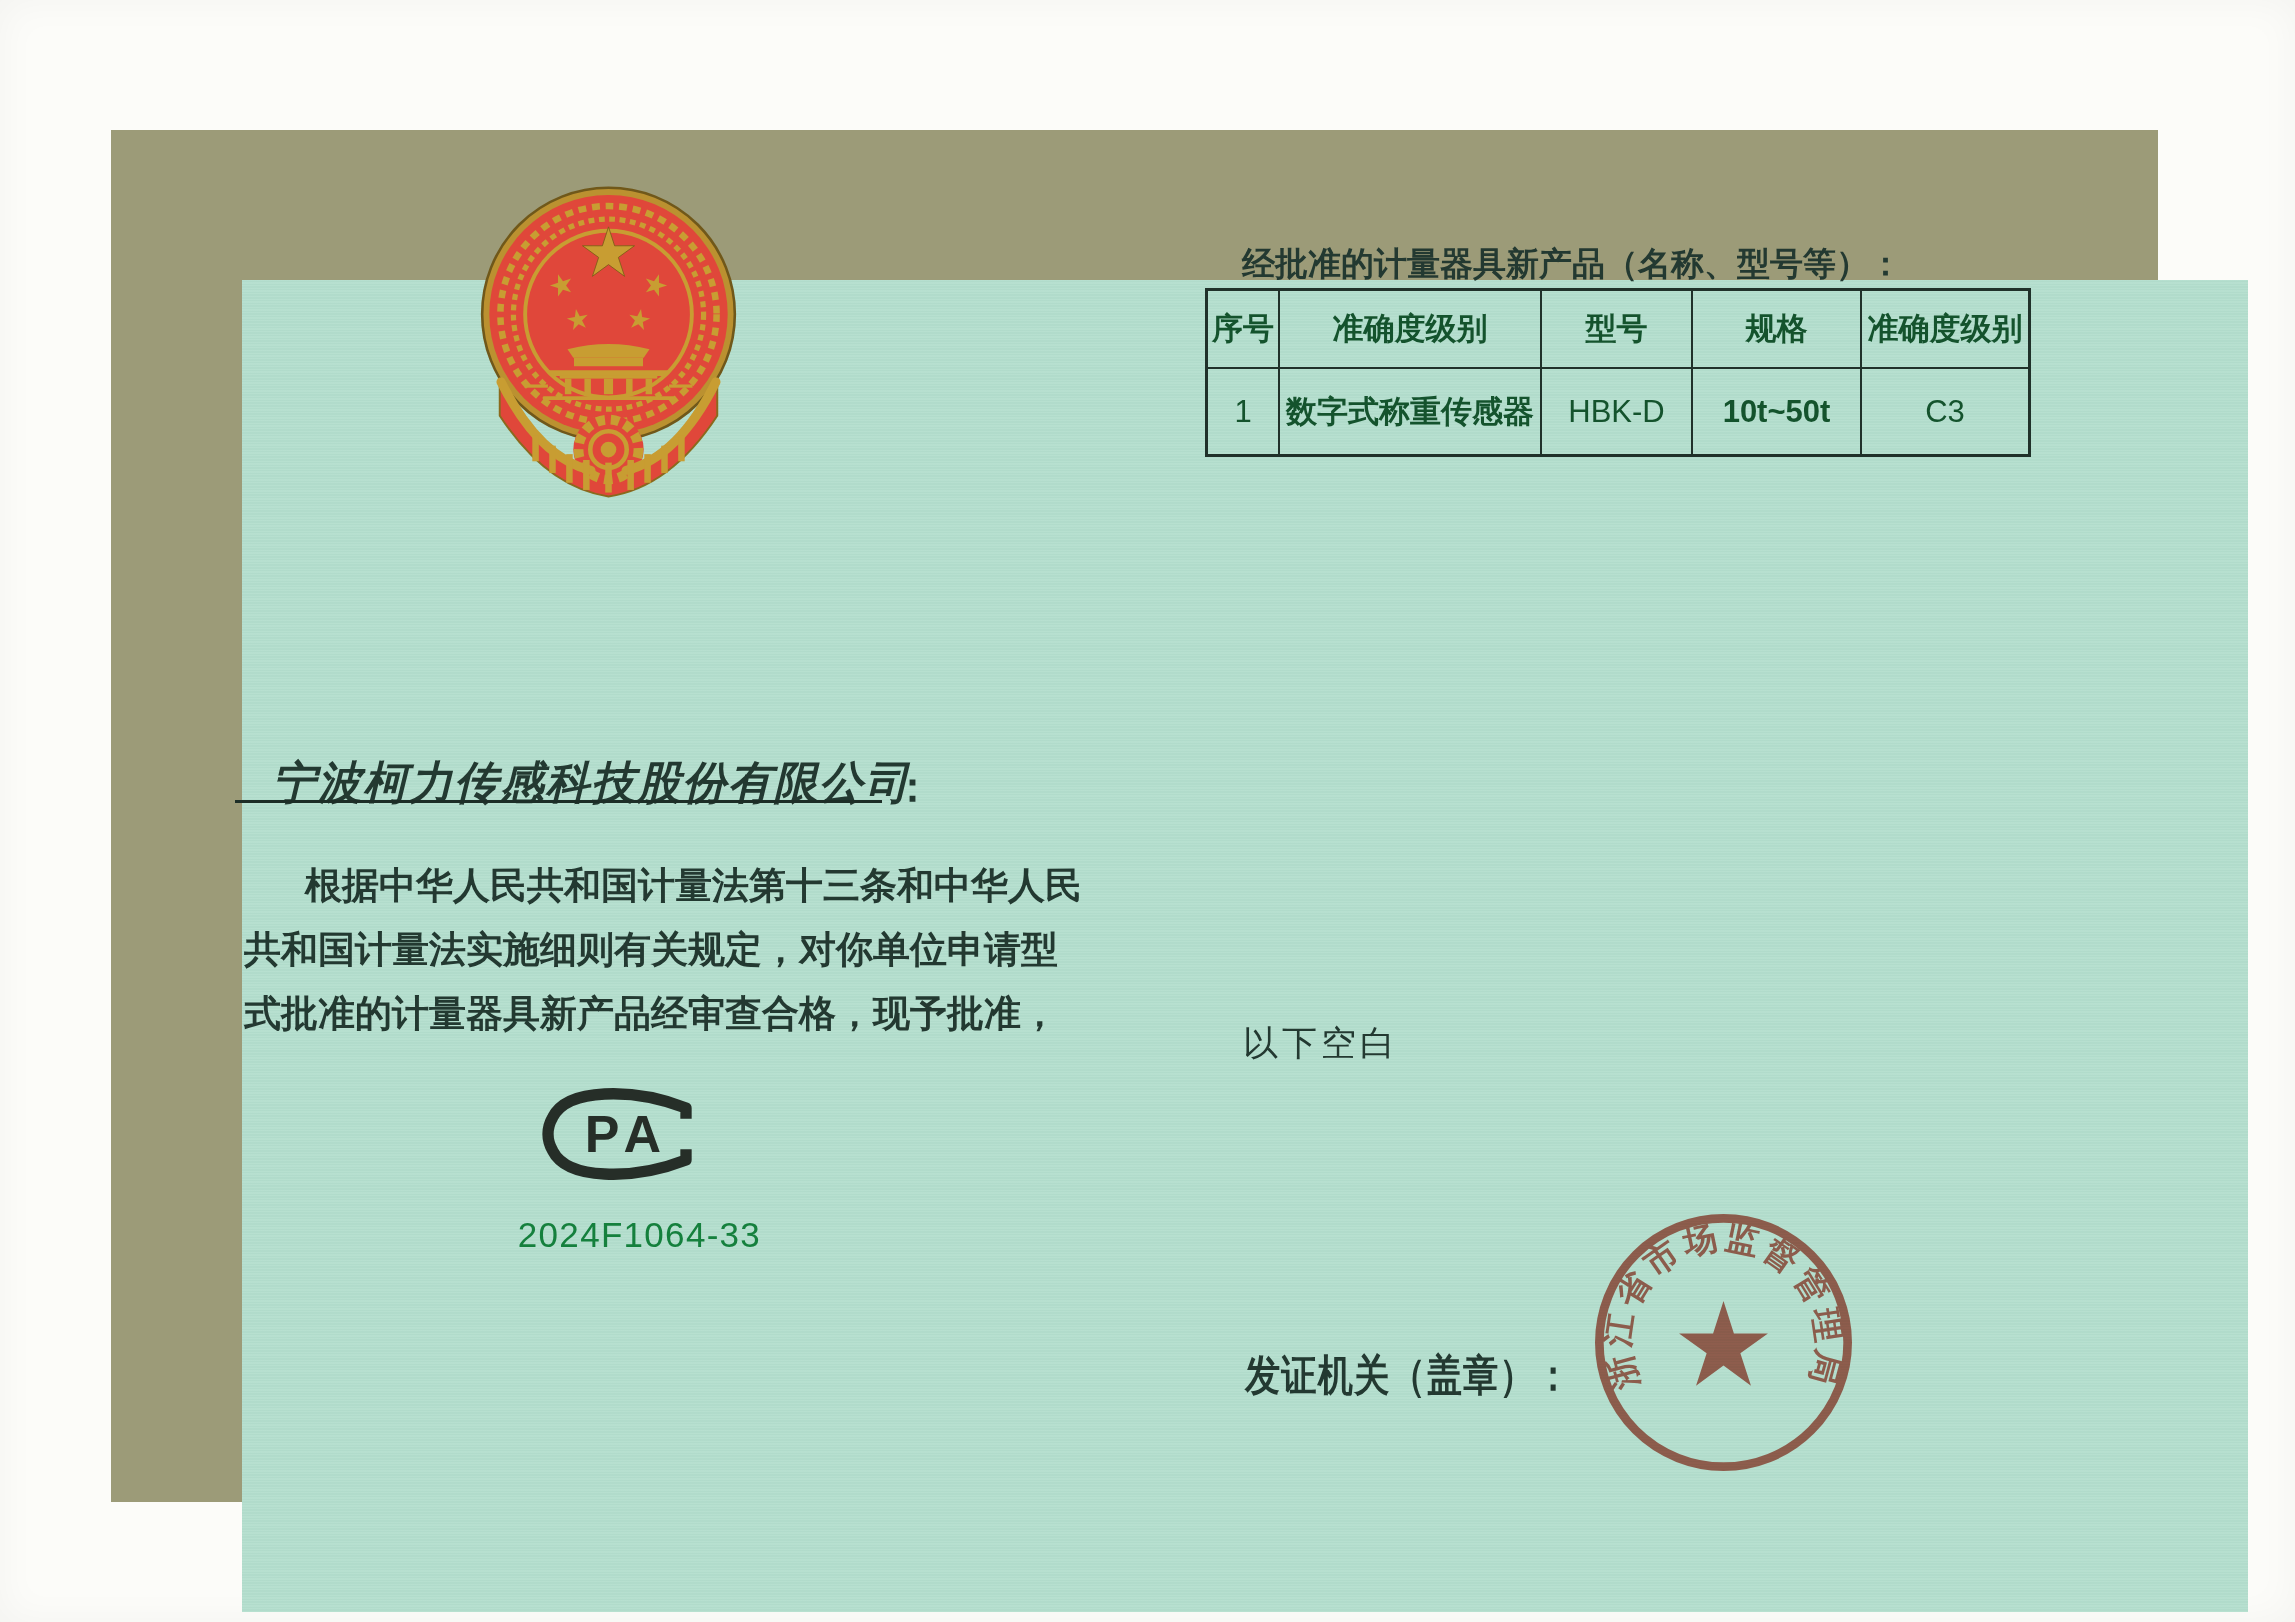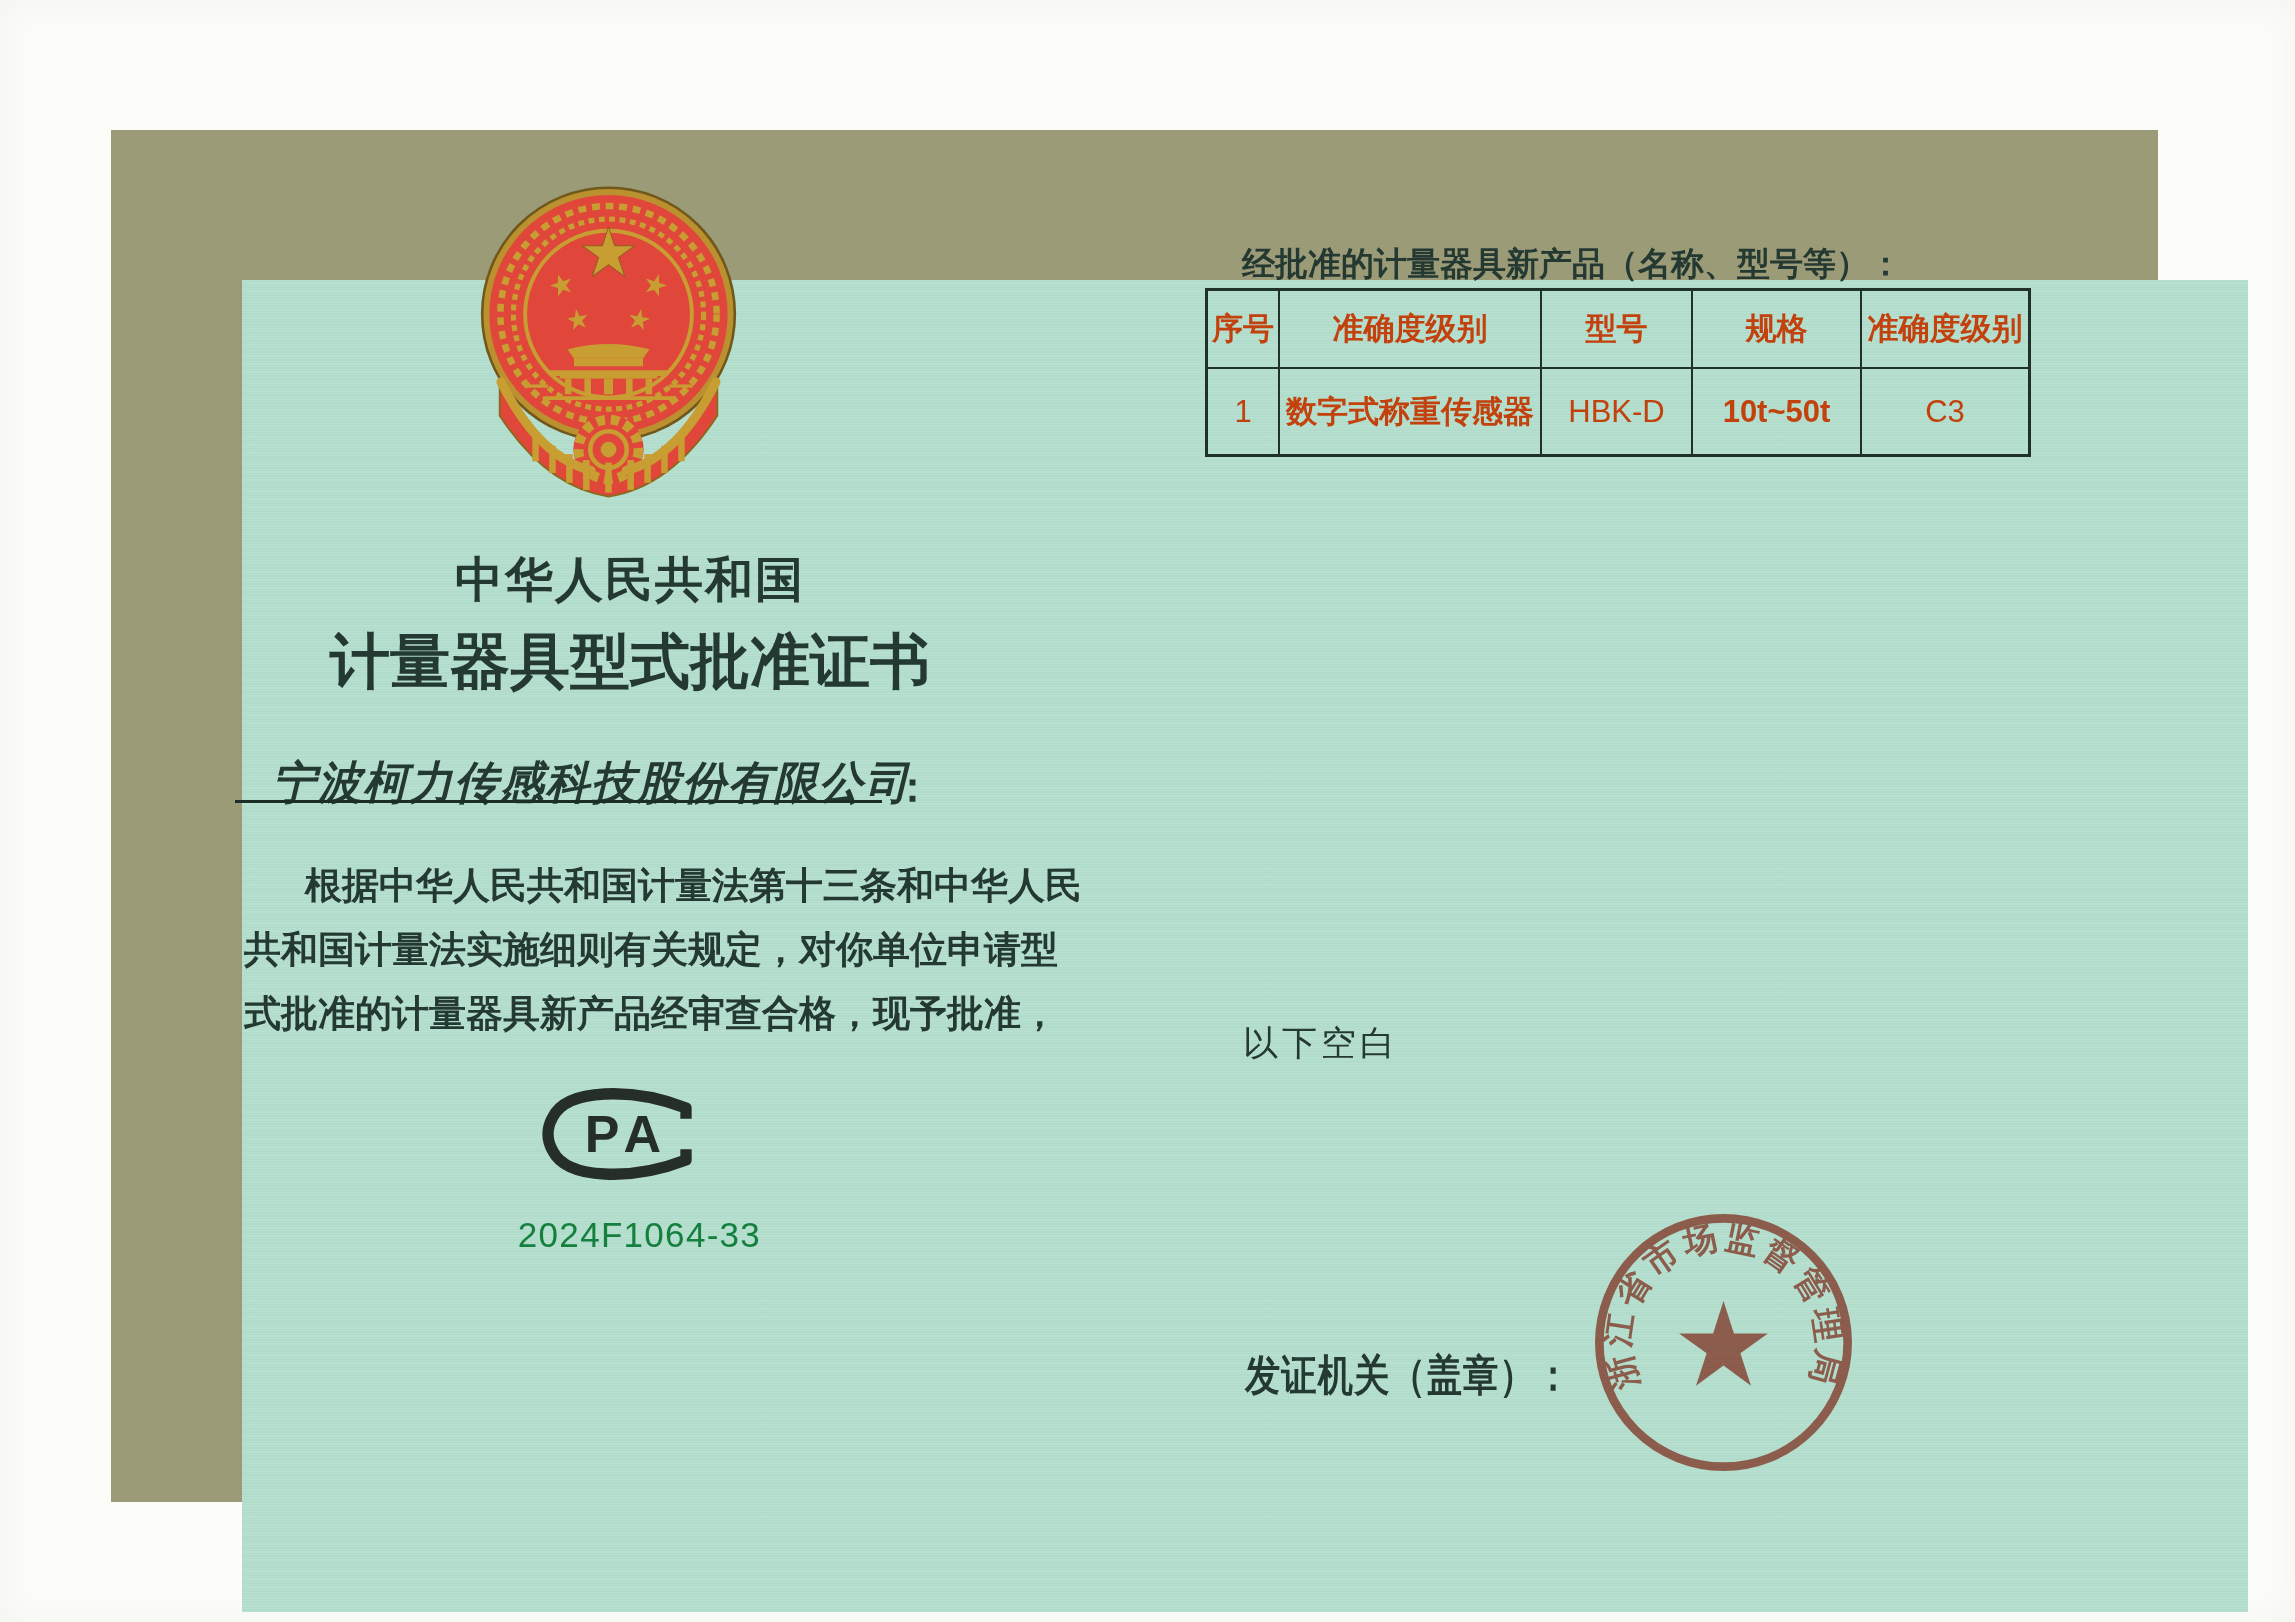--- a/index.html
+++ b/index.html
@@ -29,21 +29,21 @@
   .cpa-svg{left:538px;top:1084px;width:160px;height:100px;}
   .cpa-number{left:506px;top:1215px;width:267px;text-align:center;font-size:35px;
               letter-spacing:1.3px;color:#15803d;}
 
   .blank-note{left:1243px;top:1020px;font-size:35px;letter-spacing:4px;font-weight:500;}
 
   .approved-heading{left:1242px;top:242px;font-size:33px;font-weight:700;letter-spacing:0px;white-space:nowrap;}
 
   .ptable{left:1205px;top:288px;width:815px;border:3.3px solid #20312a;border-collapse:collapse;
           table-layout:fixed;background:transparent;}
-  .ptable td{border:2.7px solid #20312a;text-align:center;vertical-align:middle;padding:0;color:#c2410c;}
+  .ptable td{border:2.7px solid #20312a;text-align:center;vertical-align:middle;padding:0;color:#14532d;}
   .ptable .hrow td{height:76px;font-size:31px;font-weight:700;}
   .ptable .drow td{height:85px;font-size:31px;}
   .ptable .c0{width:70px;}
   .ptable .c1{width:260px;}
   .ptable .c2{width:149px;}
   .ptable .c3{width:167px;}
   .ptable .c4{width:166px;}
   .ptable .bold{font-weight:700;font-size:32px;}
 
   .date-line{left:1254px;top:1267px;white-space:nowrap;}
@@ -114,24 +114,20 @@
       <rect x="140" y="427" width="10" height="44"></rect>
       <rect x="166" y="436" width="10" height="46"></rect>
       <rect x="200" y="440" width="10" height="46"></rect>
       <rect x="234" y="436" width="10" height="46"></rect>
       <rect x="260" y="427" width="10" height="44"></rect>
       <rect x="286" y="414" width="10" height="42"></rect>
       <rect x="312" y="398" width="10" height="40"></rect>
     </g>
   </svg>
 
-  <div class="abs title-block">
-    <div class="title1 hei">中华人民共和国</div>
-    <div class="title2 hei">计量器具型式批准证书</div>
-  </div>
 
   <div class="abs company-line song">宁波柯力传感科技股份有限公司</div>
   <div class="abs company-underline"></div>
   <div class="abs company-colon hei">：</div>
 
   <div class="abs paragraph song">
     <div class="indent">根据中华人民共和国计量法第十三条和中华人民</div>
     <div>共和国计量法实施细则有关规定，对你单位申请型</div>
     <div>式批准的计量器具新产品经审查合格，现予批准，</div>
   </div>

